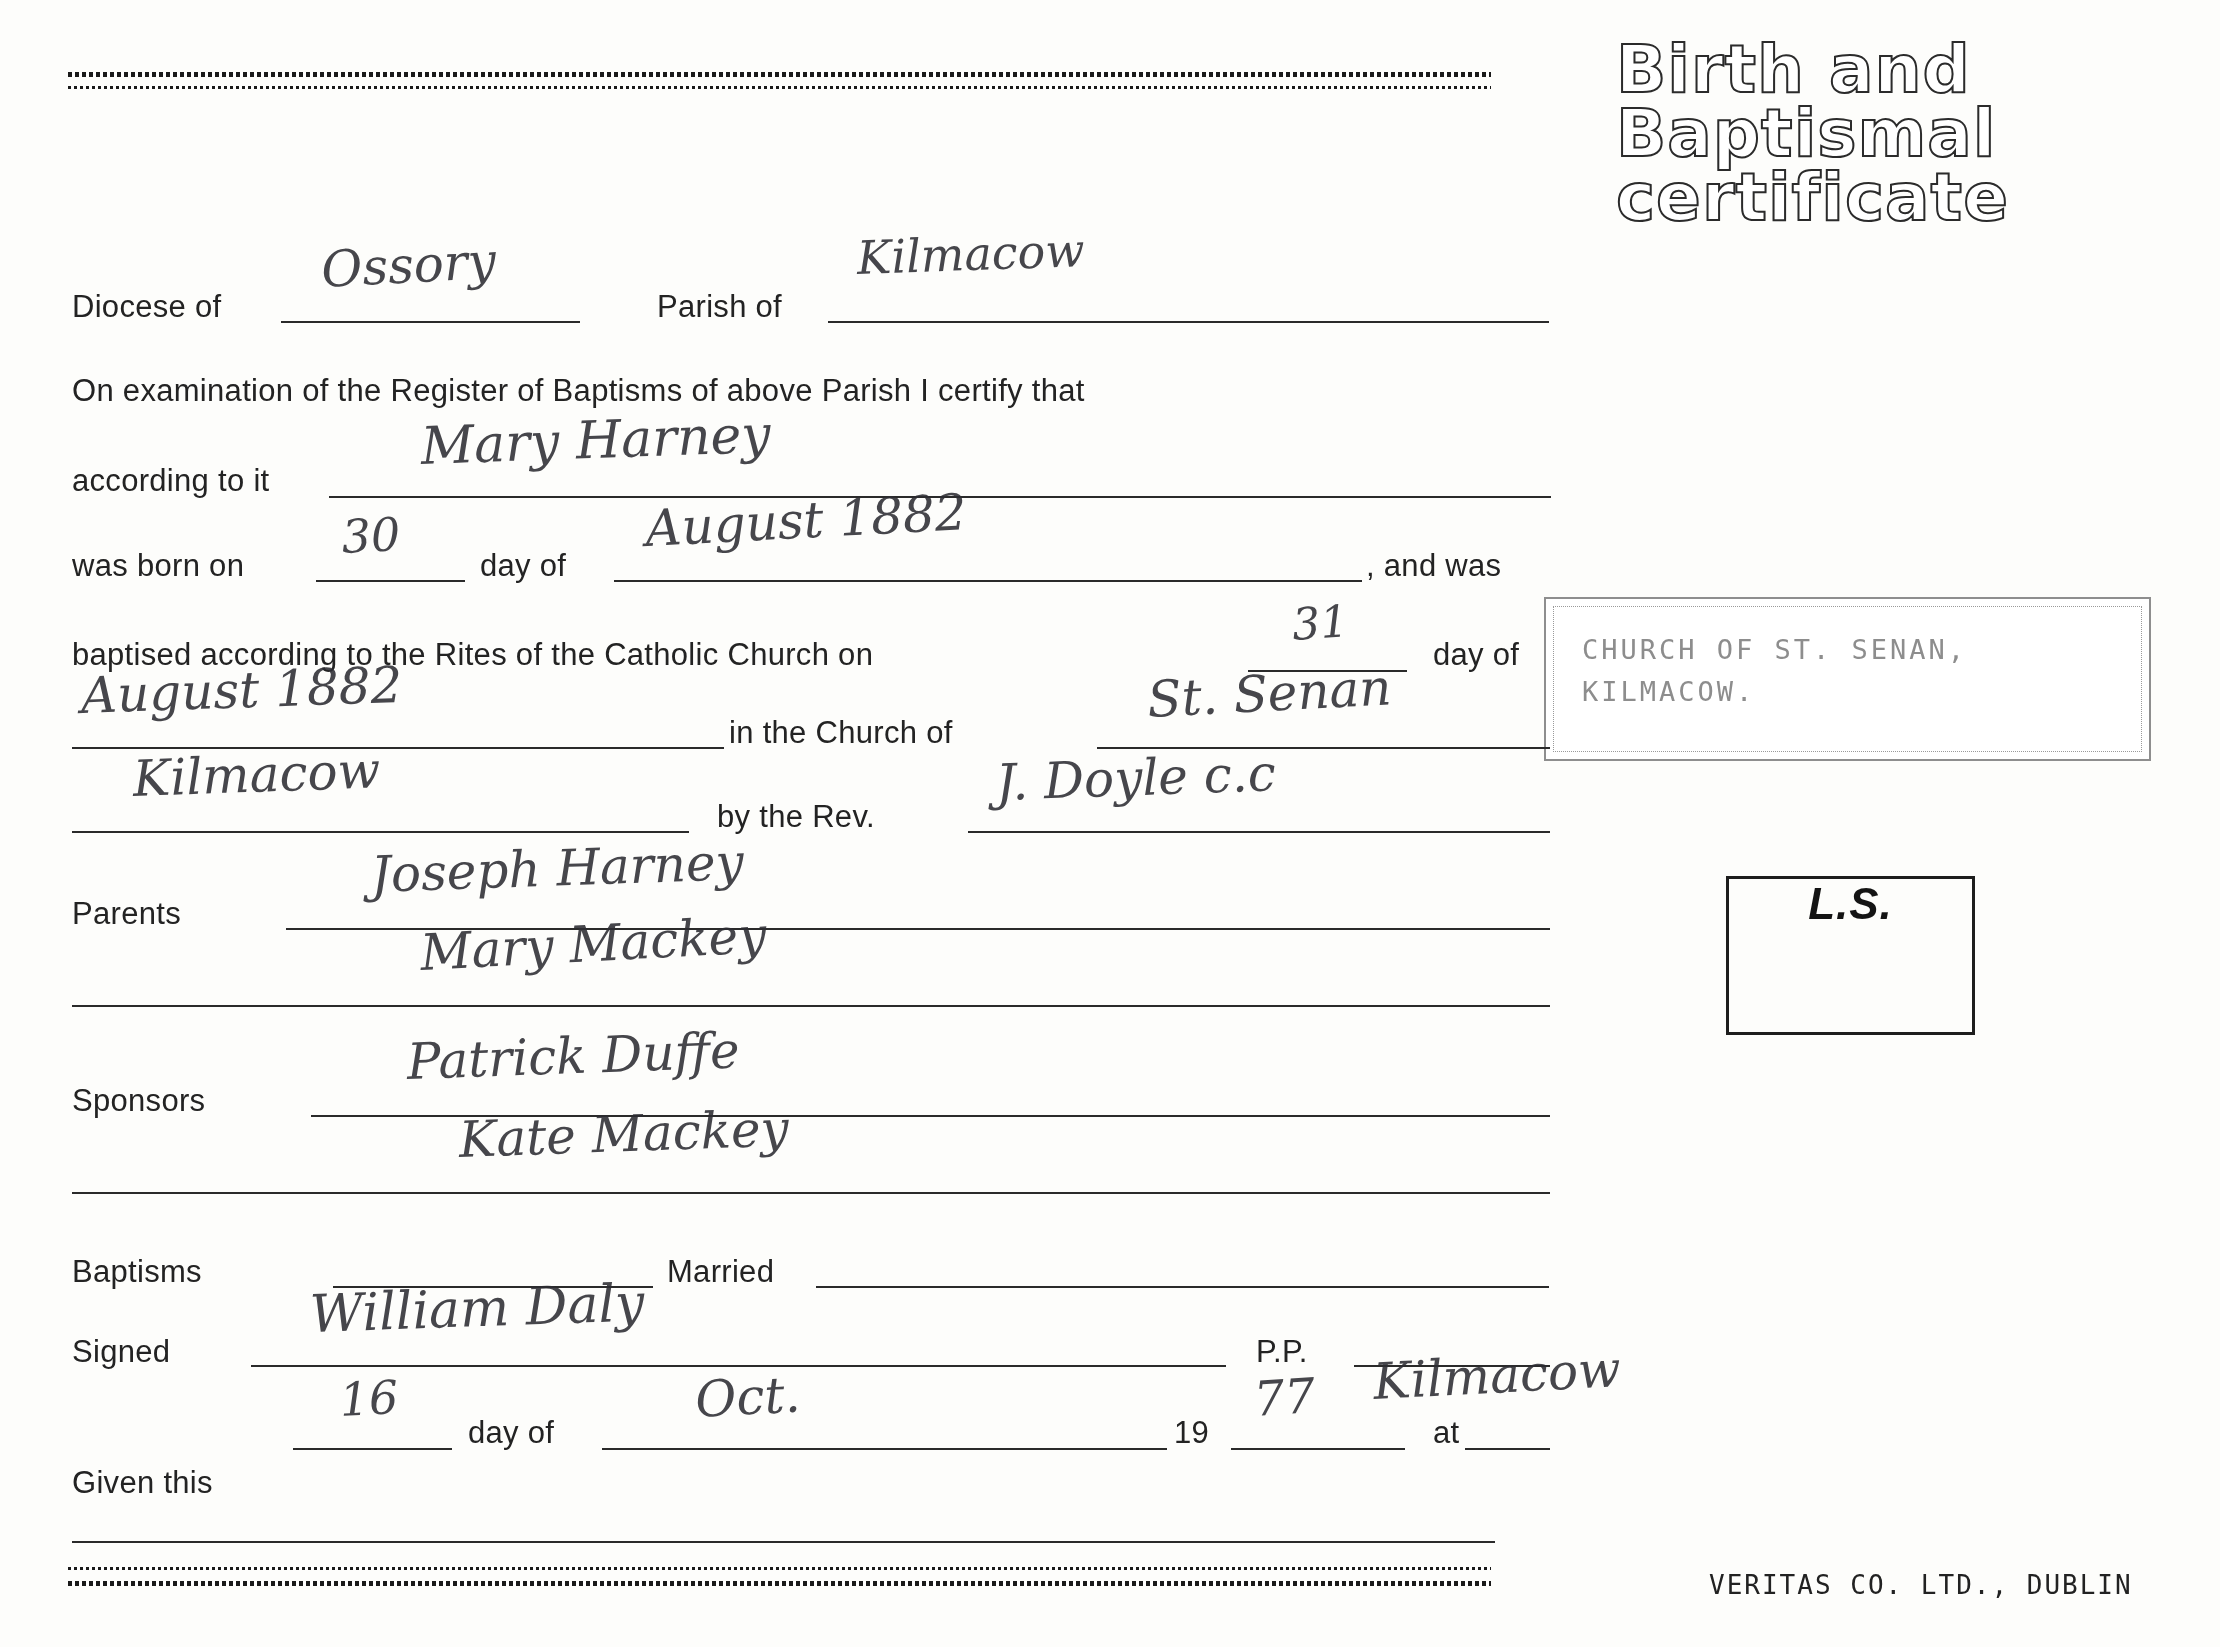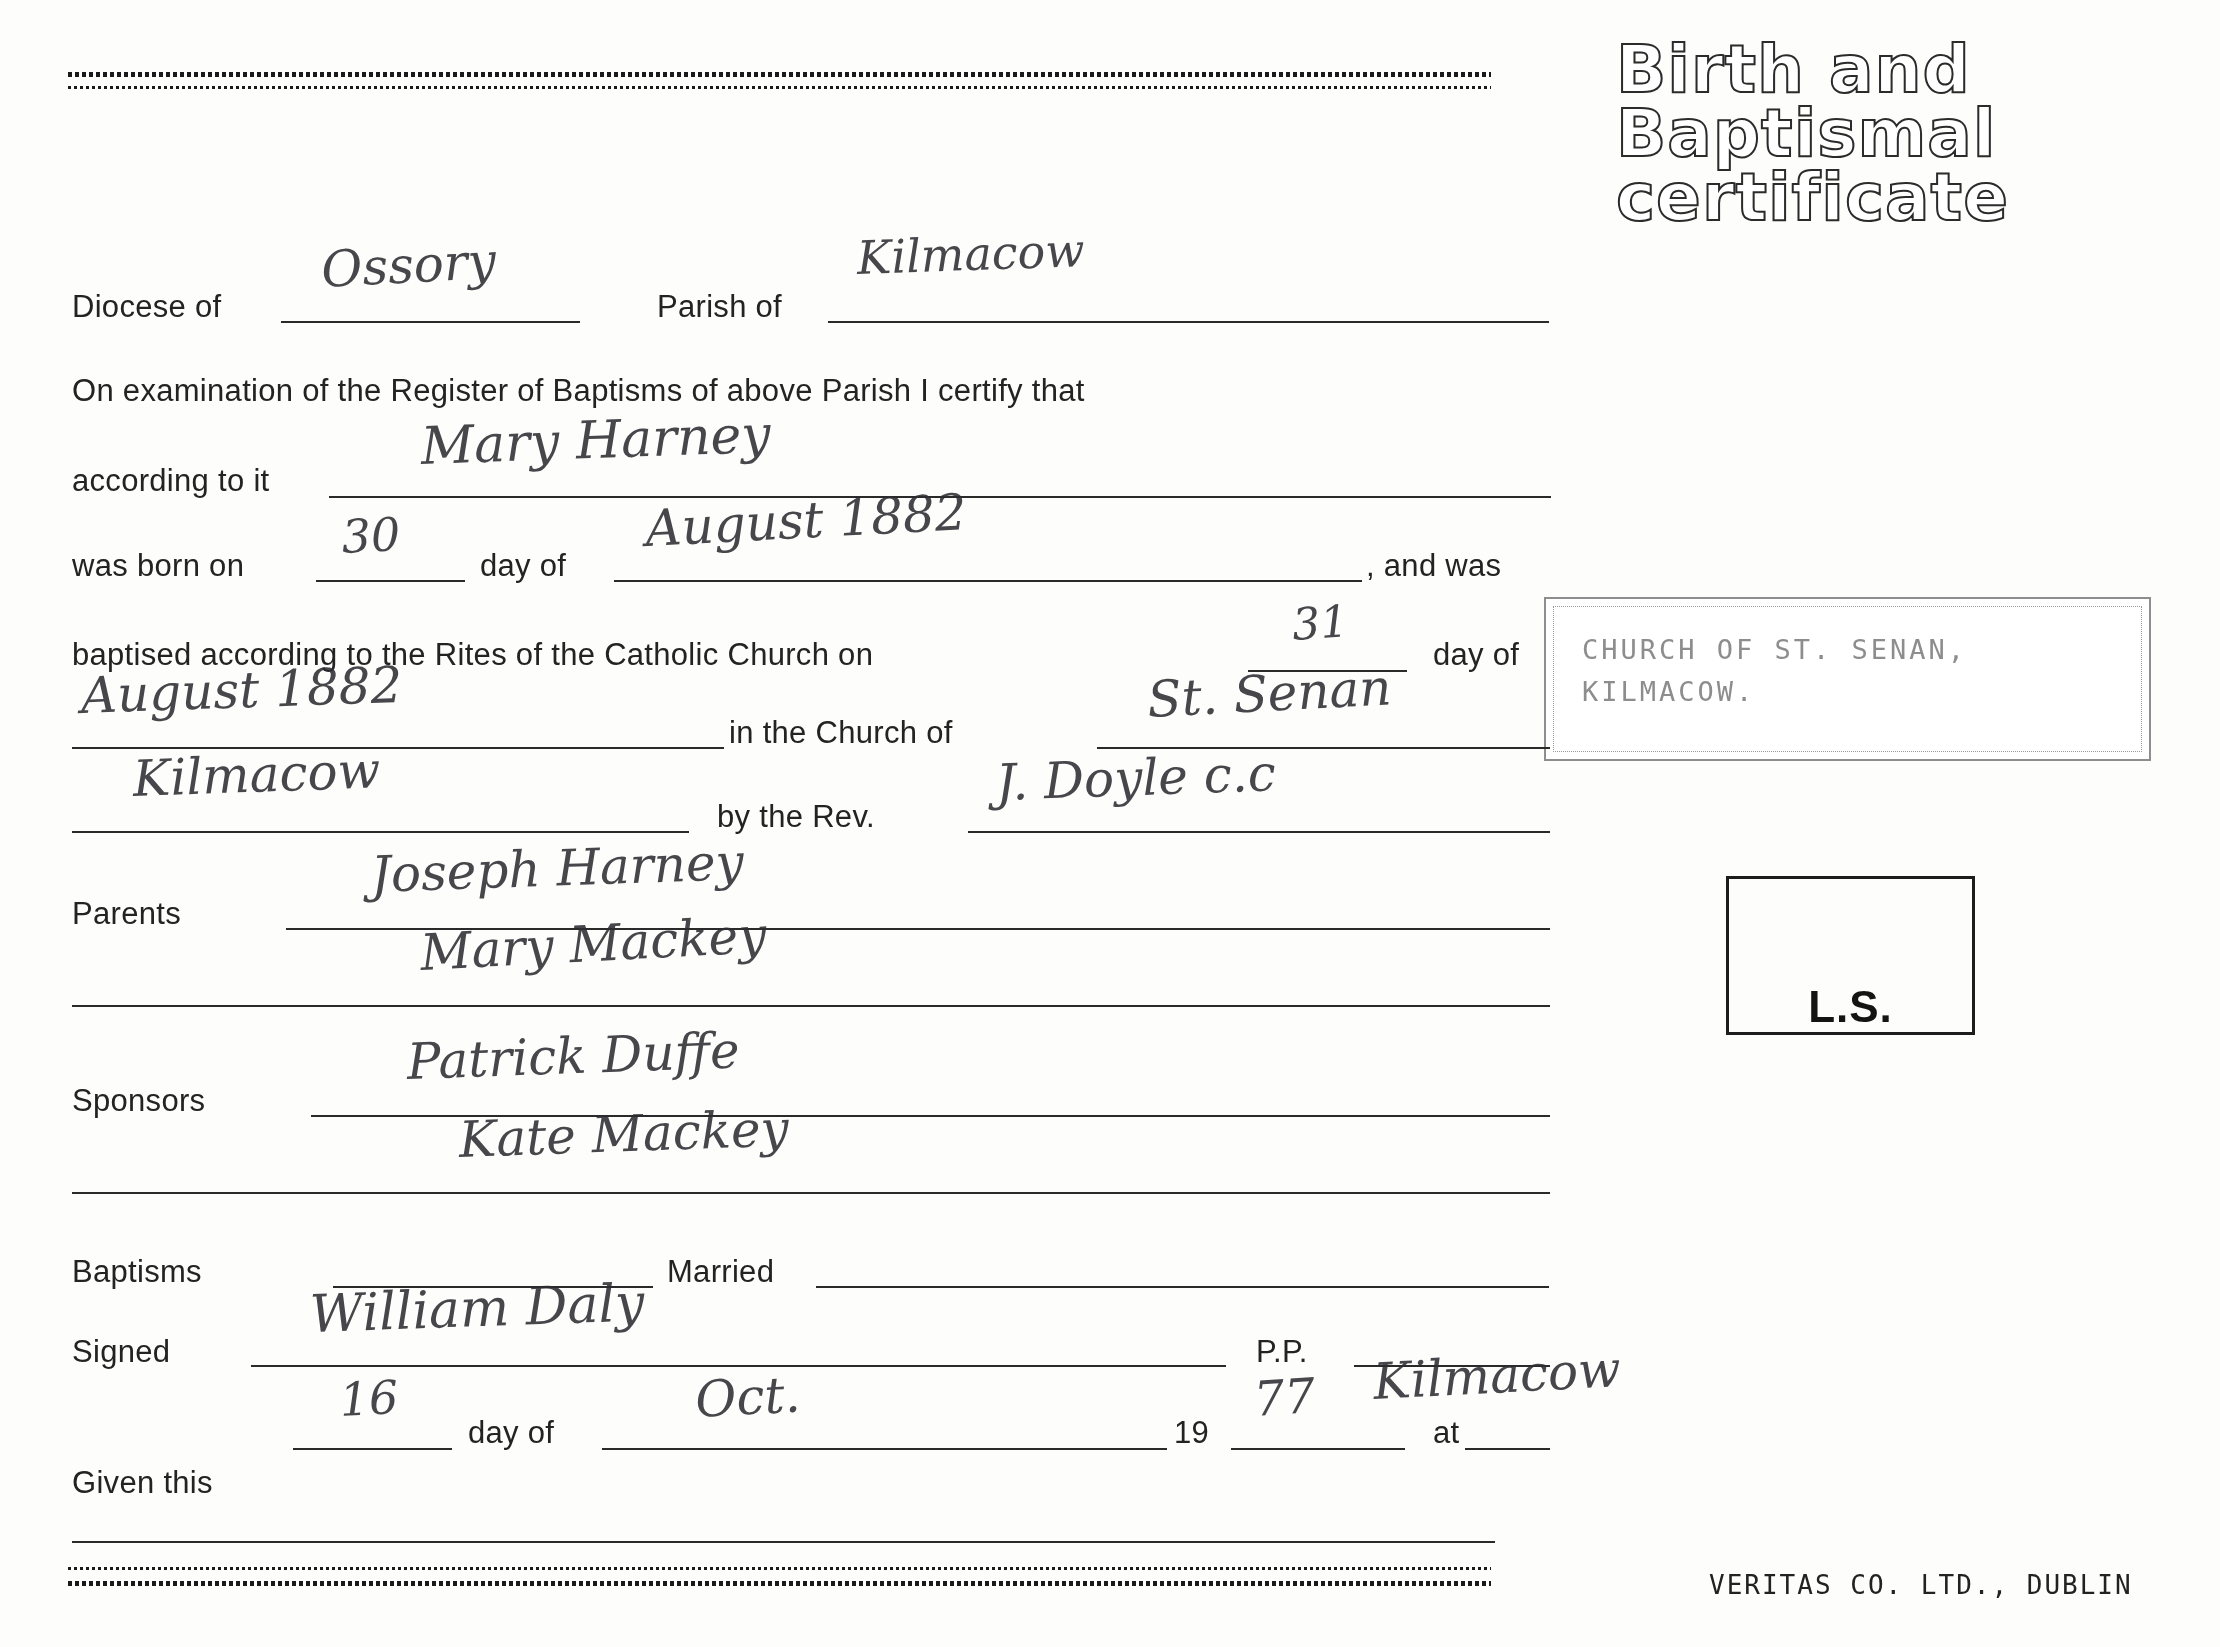--- a/index.html
+++ b/index.html
@@ -129,22 +129,23 @@
   
   .ls-box {
     position: absolute;
     left: 1726px;
     top: 876px;
     width: 249px;
     height: 159px;
     border: 3px solid #1d1d1d;
     box-sizing: border-box;
     display: flex;
-    align-items: flex-end;
+    align-items: flex-start;
     justify-content: center;
+    font-style: italic;
   }
   .ls-box span {
     font-family: "Liberation Sans", sans-serif;
     font-weight: 700;
     font-size: 44px;
     letter-spacing: 1px;
     color: #141414;
   }
 
   

